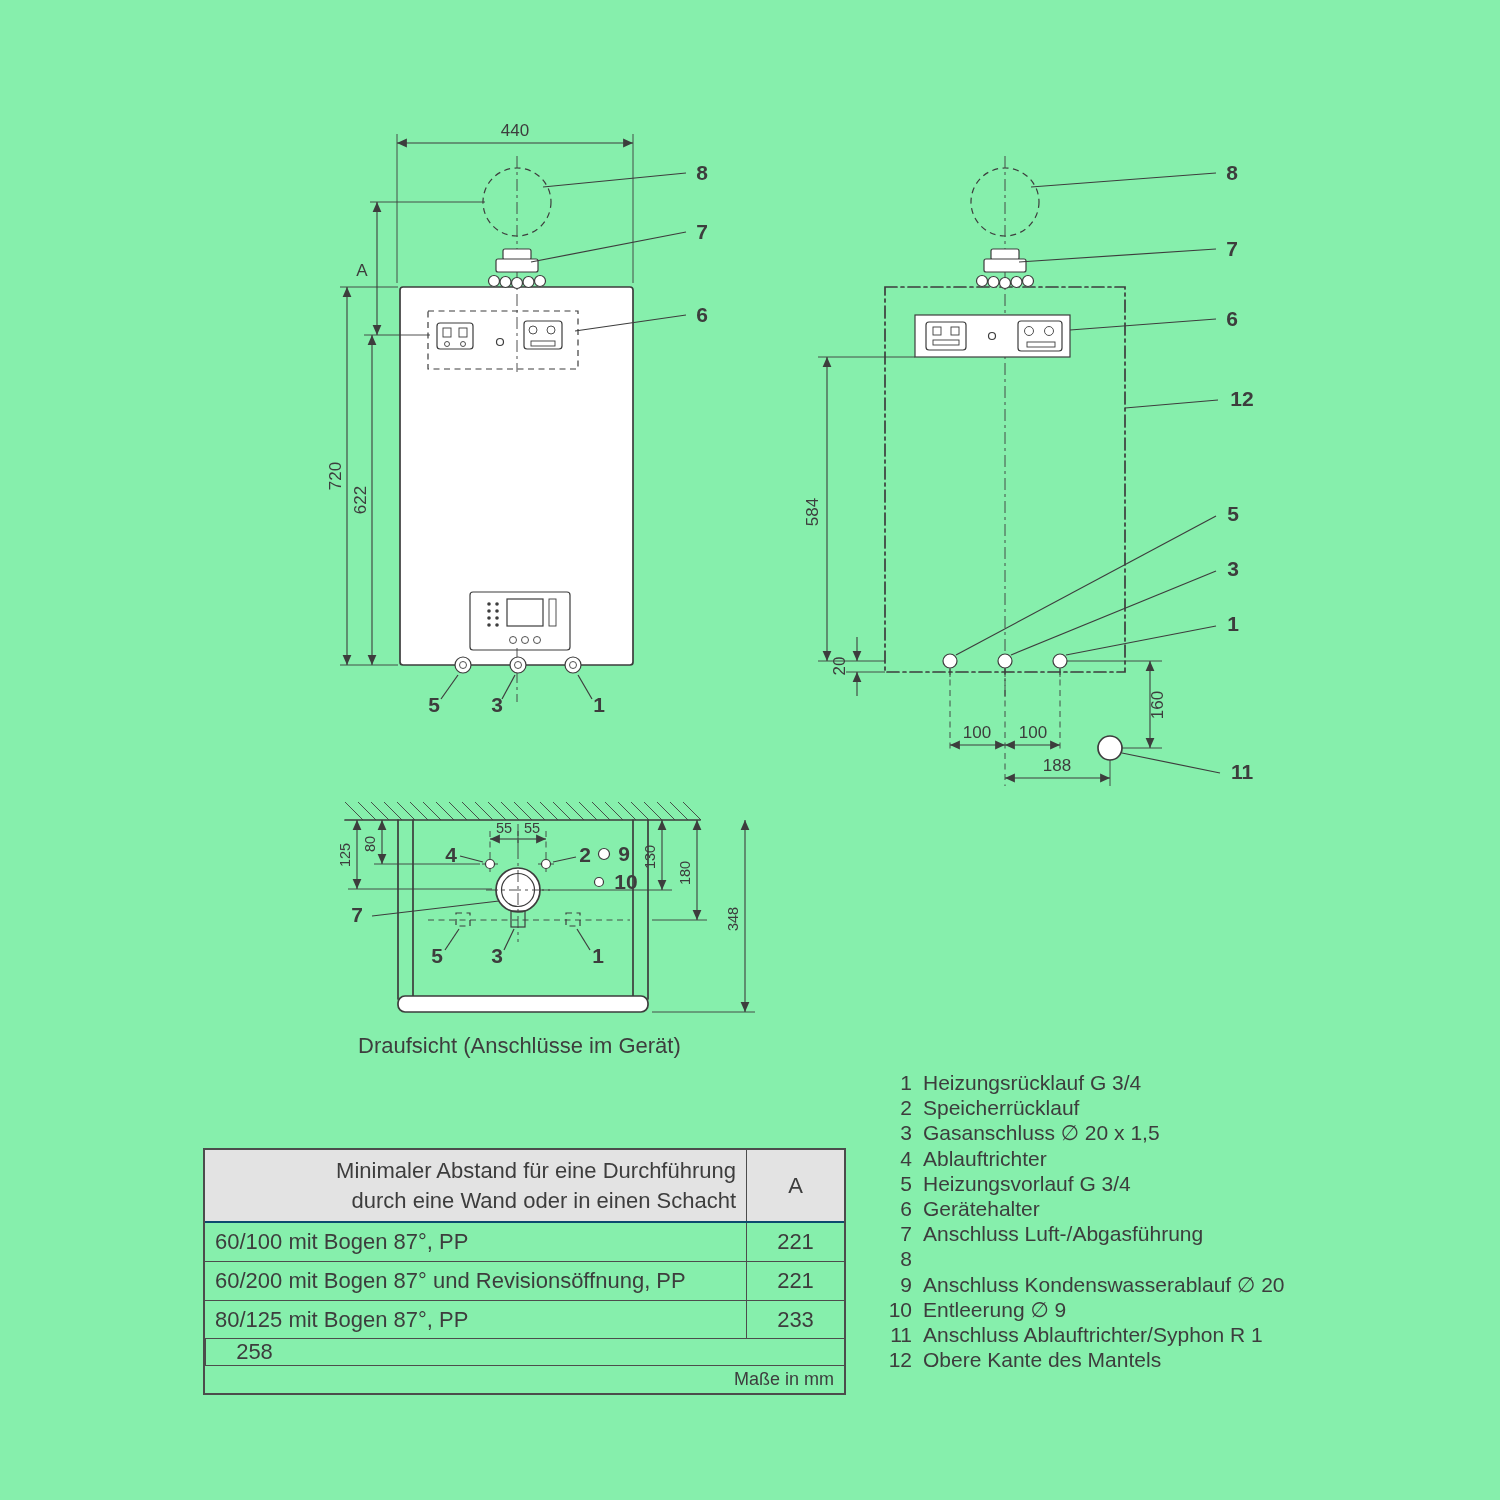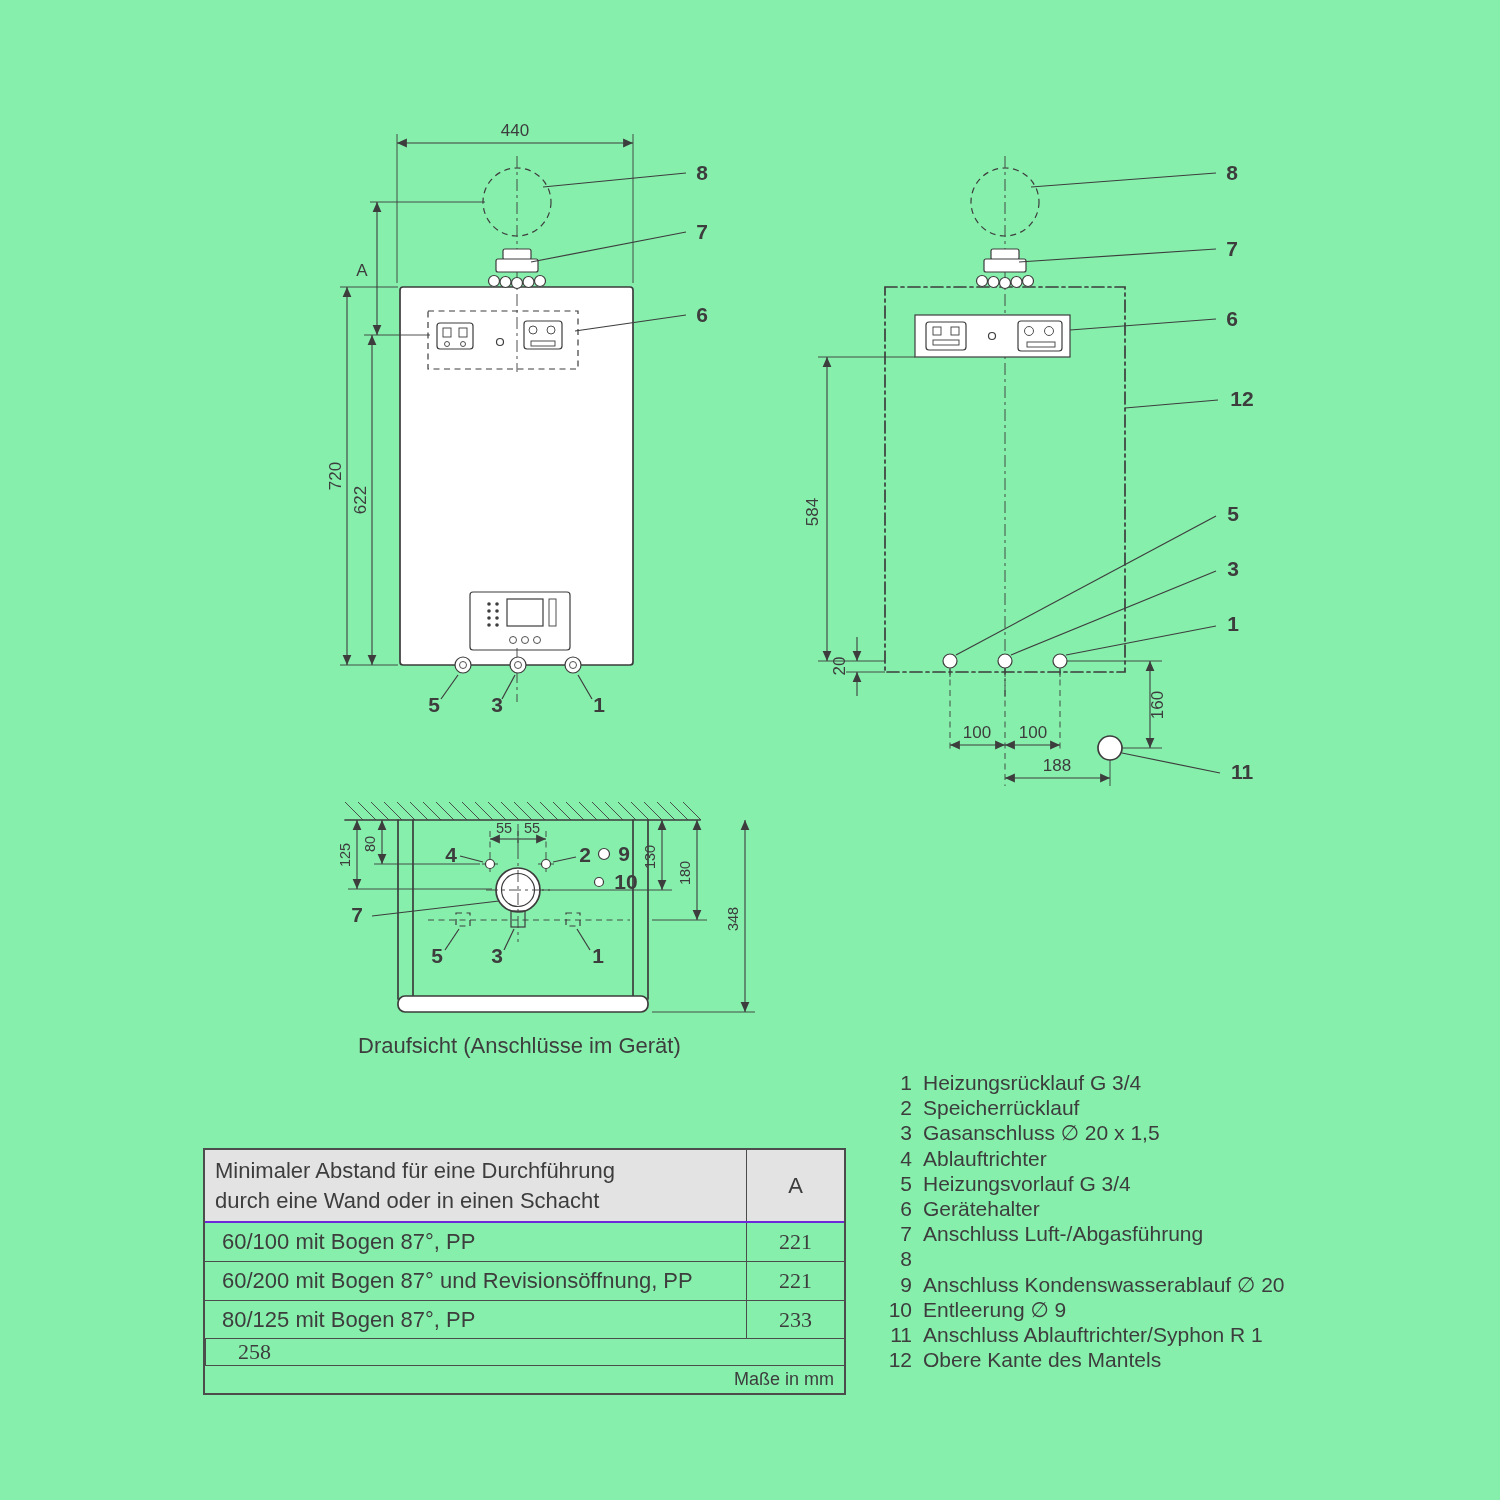--- a/index.html
+++ b/index.html
@@ -17,26 +17,26 @@
   .dashdot{stroke-dasharray:12 4 3 4;}
   .fillw{fill:#ffffff;}
   .dimtxt{font-size:17px;text-anchor:middle;}
   .dimtxt-sm{font-size:14.5px;text-anchor:middle;}
   .callout{font-size:21px;font-weight:bold;text-anchor:middle;}
   .caption{font-size:22px;}
 
   
   .ctable{position:absolute;left:203px;top:1148px;width:643px;border:2px solid #4c4c4c;
           font-size:22px;color:#3d3d3d;box-sizing:border-box;}
-  .t-head{display:flex;background:#e3e3e3;border-bottom:2px solid #6d28d9;}
+  .t-head{display:flex;background:#e3e3e3;border-bottom:2px solid #0c4a6e;text-align:right;}
   .t-title{flex:1;padding:6px 10px;line-height:1.35;}
   .t-colA{width:97px;border-left:1.5px solid #4c4c4c;display:flex;align-items:center;justify-content:center;}
   .t-row{display:flex;border-bottom:1.5px solid #4c4c4c;}
-  .t-cell-label{flex:1;padding:4px 17px;line-height:1.35;}
-  .t-cell-a{width:97px;border-left:1.5px solid #4c4c4c;display:flex;align-items:center;justify-content:center;font-family:Liberation Serif, serif;}
+  .t-cell-label{flex:1;padding:4px 10px;line-height:1.35;}
+  .t-cell-a{width:97px;border-left:1.5px solid #4c4c4c;display:flex;align-items:center;justify-content:center;}
   .t-foot{padding:3px 10px;font-size:18px;text-align:right;}
 
   
   .legend{position:absolute;left:880px;top:1070px;font-size:21px;color:#3d3d3d;}
   .l-item{display:flex;line-height:25.2px;}
   .l-num{width:32px;text-align:right;margin-right:11px;flex:none;}
   .l-text{white-space:nowrap;}
 </style>
 </head>
 <body>

